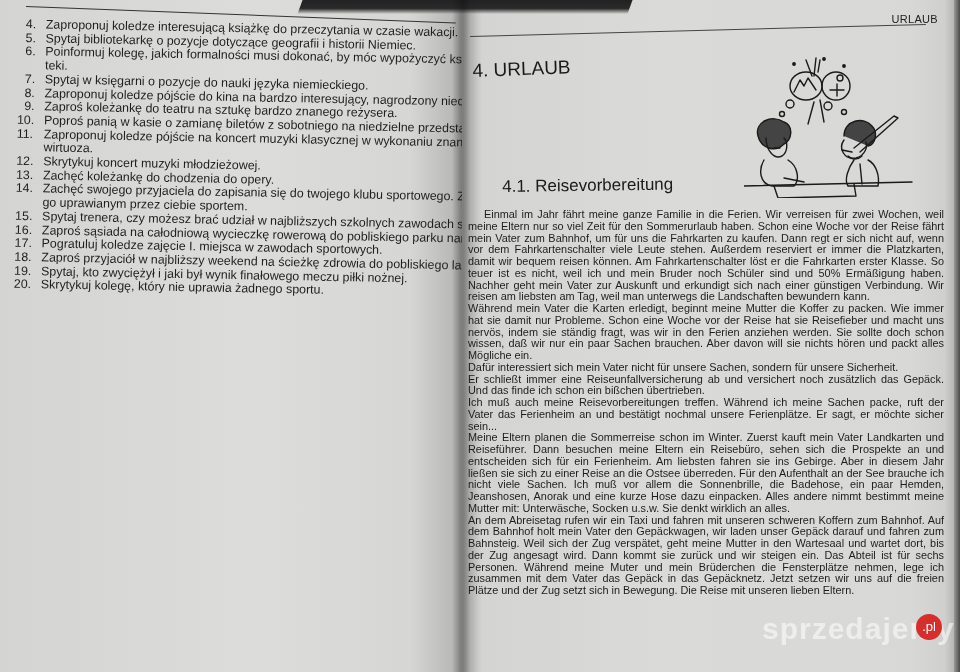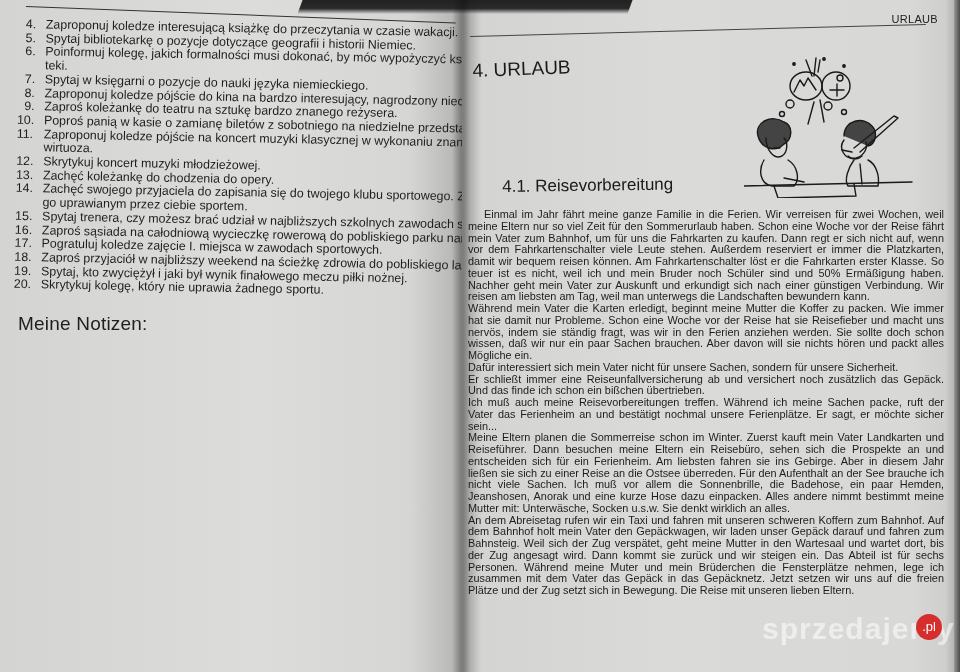--- a/index.html
+++ b/index.html
@@ -112,21 +112,20 @@
     <li><span class="num two">12.</span><span>Skrytykuj koncert muzyki młodzieżowej.</span></li>
     <li><span class="num two">13.</span><span>Zachęć koleżankę do chodzenia do opery.</span></li>
     <li><span class="num two">14.</span><span>Zachęć swojego przyjaciela do zapisania się do twojego klubu sportowego. Zainteresuj</span><span class="cont">go uprawianym przez ciebie sportem.</span></li>
     <li><span class="num two">15.</span><span>Spytaj trenera, czy możesz brać udział w najbliższych szkolnych zawodach sportowych.</span></li>
     <li><span class="num two">16.</span><span>Zaproś sąsiada na całodniową wycieczkę rowerową do pobliskiego parku narodowego.</span></li>
     <li><span class="num two">17.</span><span>Pogratuluj koledze zajęcie I. miejsca w zawodach sportowych.</span></li>
     <li><span class="num two">18.</span><span>Zaproś przyjaciół w najbliższy weekend na ścieżkę zdrowia do pobliskiego lasu.</span></li>
     <li><span class="num two">19.</span><span>Spytaj, kto zwyciężył i jaki był wynik finałowego meczu piłki nożnej.</span></li>
     <li><span class="num two">20.</span><span>Skrytykuj kolegę, który nie uprawia żadnego sportu.</span></li>
   </ol>
-  <div class="notes-title">Meine Notizen:</div>
 </div>
 
 <div class="page page-right">
   <div class="running-head">URLAUB</div>
   <div class="right-rule"></div>
   <div class="chapter-title">4. URLAUB</div>
 
   <svg class="illustration" viewBox="0 0 170 142" fill="none" stroke="#1a1a1a" stroke-width="1.4" stroke-linecap="round" stroke-linejoin="round">
 
     <circle cx="50" cy="8" r="1.2" fill="#1a1a1a"></circle>

